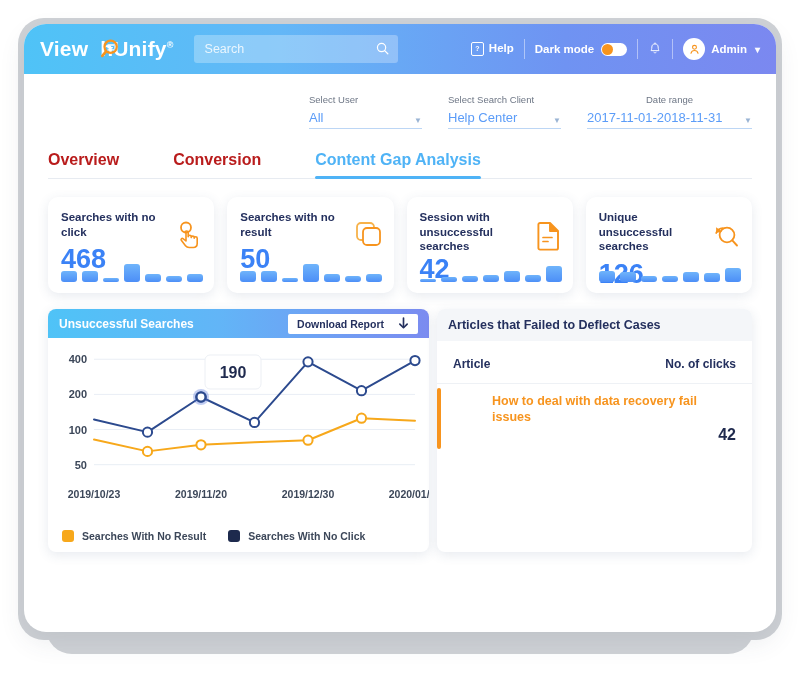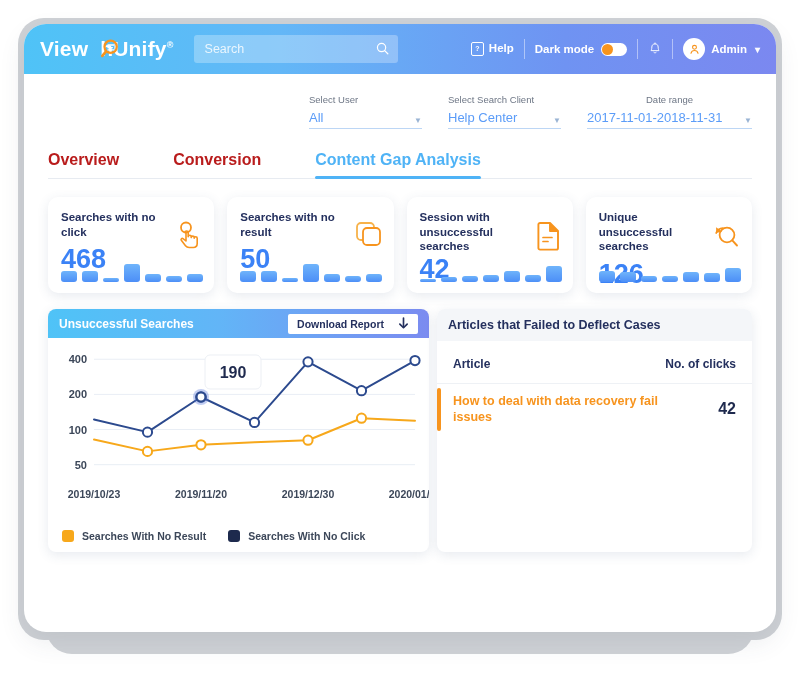--- a/index.html
+++ b/index.html
@@ -147,21 +147,21 @@
   .panel-hd.plain{
     background:#f4f6f9;height:32px;
   }
   .panel-hd.plain .t{color:#24305e;font-size:12.5px;}
   .tbl{padding:0 0 0 0;}
   .tbl .hrow{
     display:flex;align-items:center;padding:16px 16px 12px 16px;font-size:12px;font-weight:700;color:#24305e;
   }
   .tbl .hrow .c2{margin-left:auto;}
   .tbl .row{
-    display:flex;align-items:center;padding:9px 16px 9px 16px;border-top:1px solid #eef1f5;position:relative;
+    display:flex;align-items:center;padding:9px 16px 9px 16px;border-top:1px solid #eef1f5;position:relative;flex-direction:column;
   }
   .tbl .row .a{font-size:12.5px;font-weight:700;color:#24305e;line-height:1.3;max-width:205px;}
   .tbl .row .n{margin-left:auto;font-size:16px;font-weight:700;color:#1f2a4e;}
   .tbl .row.hi{background:#fff;}
   .tbl .row.hi .a{color:#f7941e;}
   .tbl .row.hi:before{
     content:"";position:absolute;left:0;top:4px;bottom:4px;width:3.5px;background:#f7941e;border-radius:2px;
   }
 </style>
 </head>

